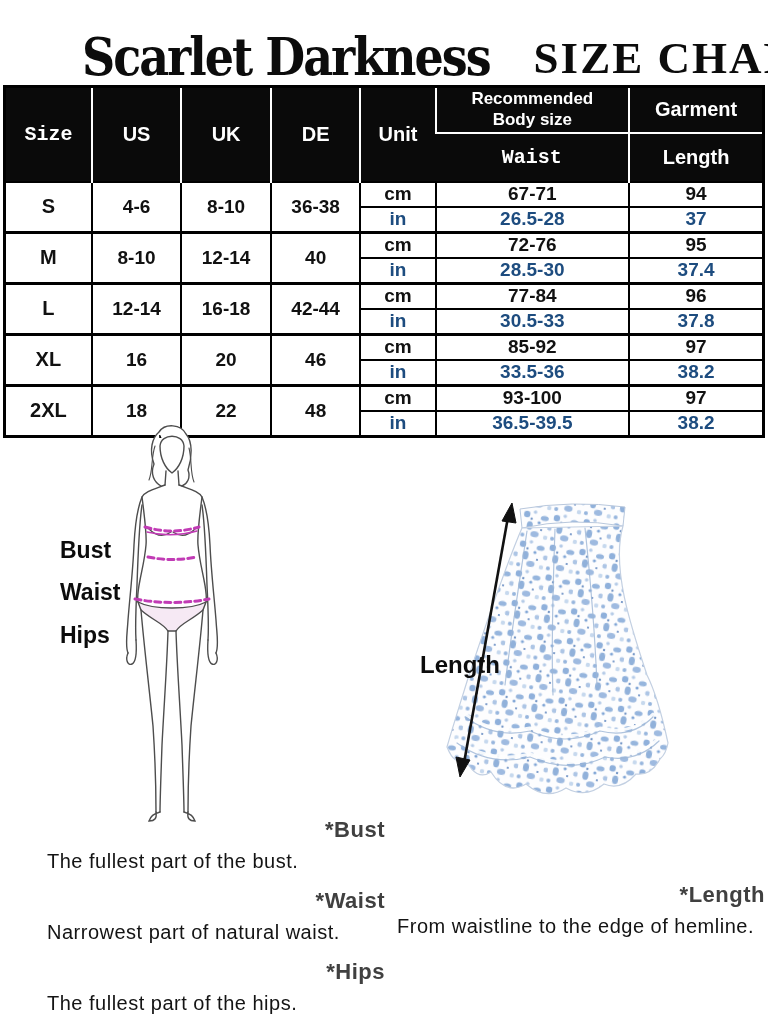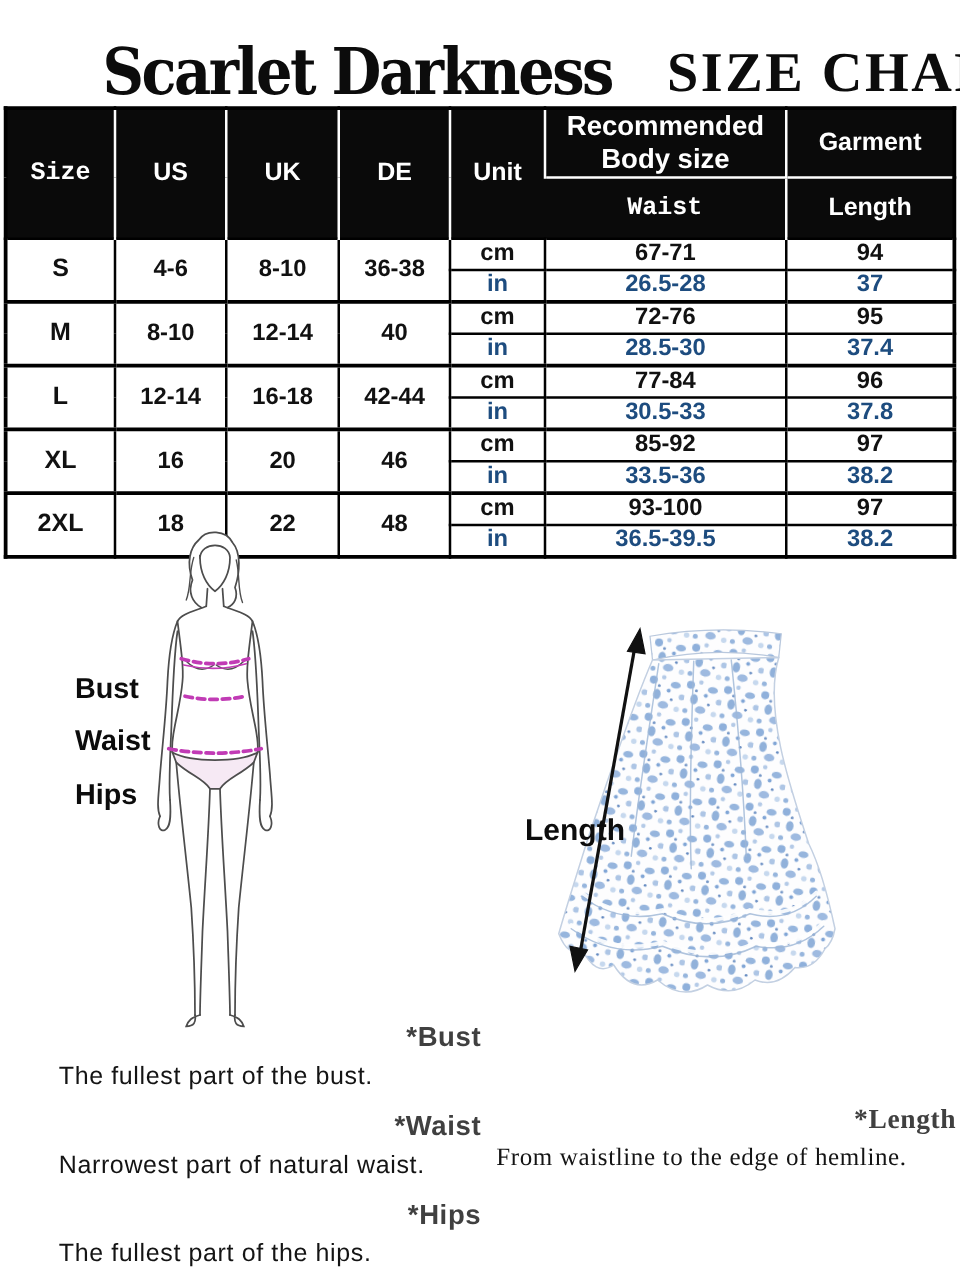--- a/index.html
+++ b/index.html
@@ -14,42 +14,42 @@
          font-size:45px;letter-spacing:2px;color:#0c0c0c;white-space:nowrap;}
 
   
   #size-table{position:absolute;top:85px;left:3px;width:762px;border-collapse:collapse;
         table-layout:fixed;font-weight:bold;text-align:center;border:3px solid #000;}
   #size-table thead th{background:var(--header-bg,#0a0a0a);color:var(--header-text,#fff);
         font-size:20px;border-left:2px solid #fff;padding:0;}
   #size-table thead th:first-child{border-left:none;font-family:Liberation Mono, monospace;}
   #size-table thead tr.hrow1{height:46px;}
   #size-table thead tr.hrow2{height:49px;}
-  #size-table th.grp{font-size:22px;line-height:1.2;white-space:pre-line;}
+  #size-table th.grp{font-size:17px;line-height:1.2;white-space:pre-line;}
   #size-table th.sub{border-top:2px solid #fff;}
   #size-table tbody td{border:2px solid #000;font-size:19px;padding:0;height:23px;
         color:#111;background:#fff;}
   #size-table tbody tr.group-start td{border-top:3px solid #000;}
   #size-table tbody tr.in-row td{color:var(--inch-text,#1D4C7F);}
   #size-table td.size-cell{font-size:20px;}
 
   
   .measure-label{position:absolute;font-size:23px;font-weight:bold;color:#0c0c0c;margin-top:36px;}
   #bust-label{left:60px;top:501px;}
   #waist-label{left:60px;top:543px;}
   #hips-label{left:60px;top:586px;}
   #length-label{left:420px;top:615px;font-size:24px;}
   #figure-svg{position:absolute;left:115px;top:424px;}
   #skirt-svg{position:absolute;left:435px;top:495px;}
   #arrow-svg{position:absolute;left:430px;top:495px;}
 
   
   .def-block{position:absolute;}
   #defs-left{left:25px;top:817px;width:360px;}
-  #defs-right{left:375px;top:882px;width:390px;font-family:Liberation Serif, serif;}
+  #defs-right{left:375px;top:882px;width:390px;}
   .def-term{font-size:22px;font-weight:bold;letter-spacing:.5px;color:#404040;text-align:right;}
   .def-desc{font-size:20px;margin:7px 0 15px 22px;letter-spacing:.5px;color:#141414;}
 </style>
 </head>
 <body>
 
 <div id="page">
 
   <div id="banner">
     <div id="brand">Scarlet Darkness</div>

